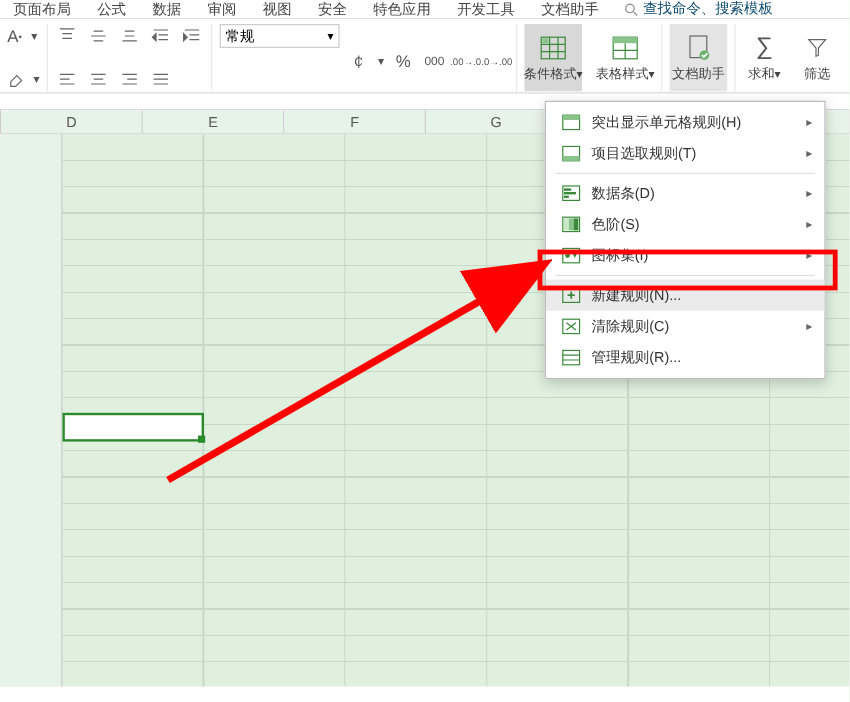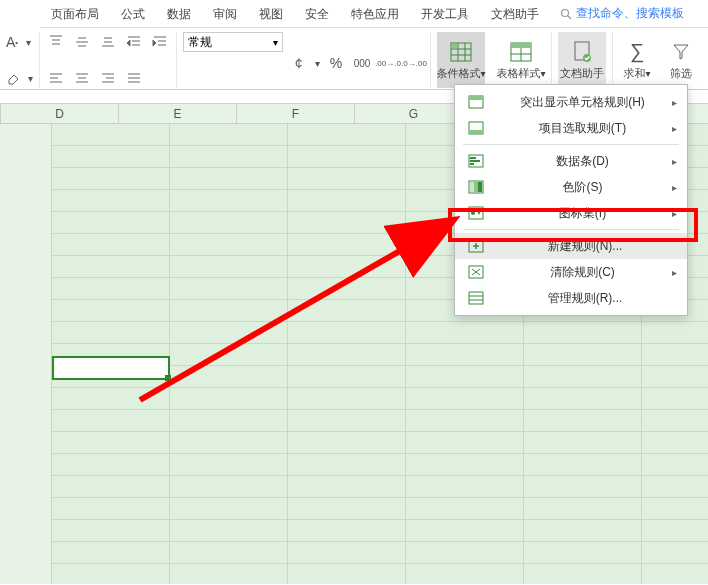--- a/index.html
+++ b/index.html
@@ -1,21 +1,21 @@
 <!DOCTYPE html>
 <html><head>
 <meta charset="utf-8">
 <style>
 * { box-sizing: border-box; margin: 0; padding: 0; font-family: "Microsoft YaHei", Arial, sans-serif; }
 body { width: 708px; height: 585px; overflow: hidden; background: #fff; position: relative; }
 
 
-.menubar { display: flex; align-items: center; height: 28px; background: #fff; border-bottom: 1px solid #e0e0e0; font-size: 12px; color: #444; margin-left: 40px; }
+.menubar { display: flex; align-items: center; height: 16px; background: #fff; border-bottom: 1px solid #e0e0e0; font-size: 12px; color: #444; }
 .menubar .tab { padding: 0 11px; line-height: 26px; cursor: pointer; }
-.menubar .search { display: flex; align-items: center; color: #3b82f6; margin-left: 10px; }
+.menubar .search { display: flex; align-items: center; color: #0c4a6e; margin-left: 10px; }
 .menubar .search-icon { margin-right: 4px; }
 
 
 .ribbon { display: flex; align-items: flex-start; height: 62px; background: #fff; border-bottom: 1px solid #d0d0d0; padding: 4px 0 0 0; }
 .rgroup { display: flex; flex-direction: column; justify-content: space-between; height: 56px; padding: 0 6px; border-right: 1px solid #e8e8e8; }
 .rgroup.noborder { border-right: none; }
 .rrow { display: flex; gap: 6px; align-items: center; }
 .ricon { width: 20px; height: 20px; display: flex; align-items: center; justify-content: center; font-size: 14px; color: #555; cursor: pointer; }
 .rbtn-lg { display: flex; flex-direction: column; align-items: center; justify-content: center; width: 48px; height: 56px; font-size: 11px; color: #444; cursor: pointer; }
 .rbtn-lg.sel { background: #d8d8d8; }
@@ -39,21 +39,21 @@
   repeating-linear-gradient(to bottom, transparent 0, transparent 21px, #c8d8c8 21px, #c8d8c8 22px);
   background-position: 52px 0, 0 0;
   pointer-events: none;
 }
 .rowhdrs { position: absolute; left: 0; top: 0; width: 52px; height: 100%; background: #e8f3e8; border-right: 1px solid #ccc; }
 .sel-cell { position: absolute; border: 2px solid #2a8a2a; background: #fff; }
 .sel-cell .handle { position: absolute; right: -3px; bottom: -3px; width: 6px; height: 6px; background: #2a8a2a; }
 
 
 .ddmenu { position: absolute; top: 84px; left: 454px; width: 234px; background: #fff; border: 1px solid #bbb; box-shadow: 0 3px 10px rgba(0,0,0,.2); z-index: 20; padding: 4px 0; }
-.dditem { display: flex; align-items: center; height: 26px; font-size: 12px; color: #333; padding: 0 10px 0 12px; cursor: pointer; text-align: center; }
+.dditem { display: flex; align-items: center; height: 26px; font-size: 12px; color: #333; padding: 0 10px 0 12px; cursor: pointer; }
 .dditem.hover { background: #eaeaea; }
 .dditem .mi-icon { width: 18px; height: 18px; margin-right: 8px; display: flex; align-items: center; justify-content: center; }
 .dditem .mi-label { flex: 1; }
 .dditem .mi-arrow { font-size: 10px; color: #666; }
 .ddsep { height: 1px; background: #e0e0e0; margin: 3px 8px; }
 
 
 .redbox { position: absolute; border: 4px solid #ff0000; z-index: 30; pointer-events: none; }
 
 .arrow-svg { position: absolute; z-index: 25; pointer-events: none; }

